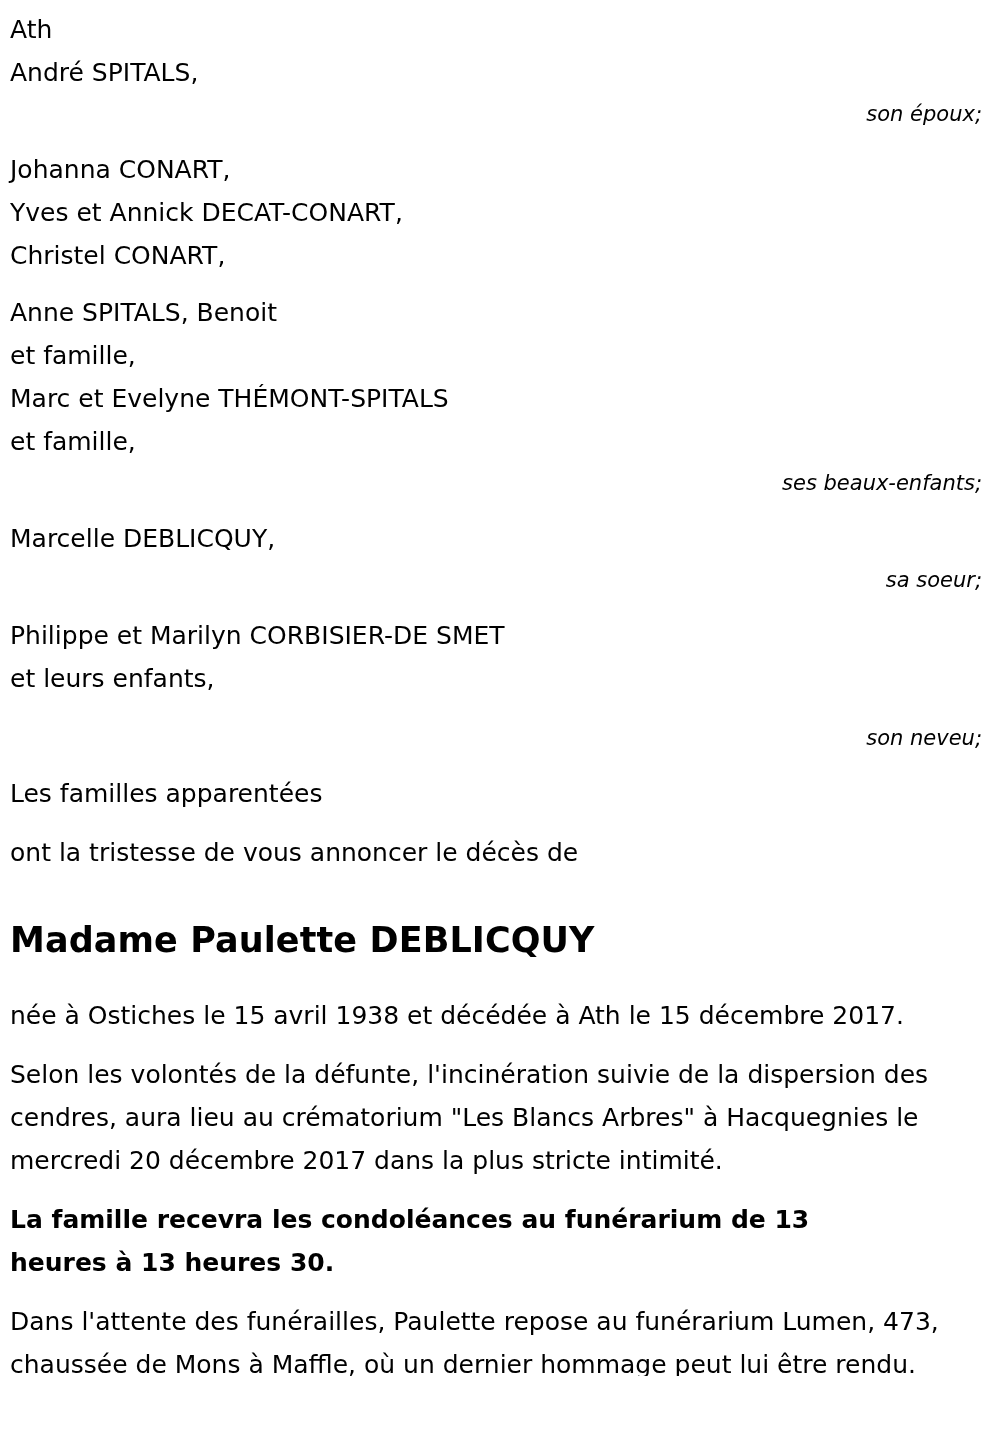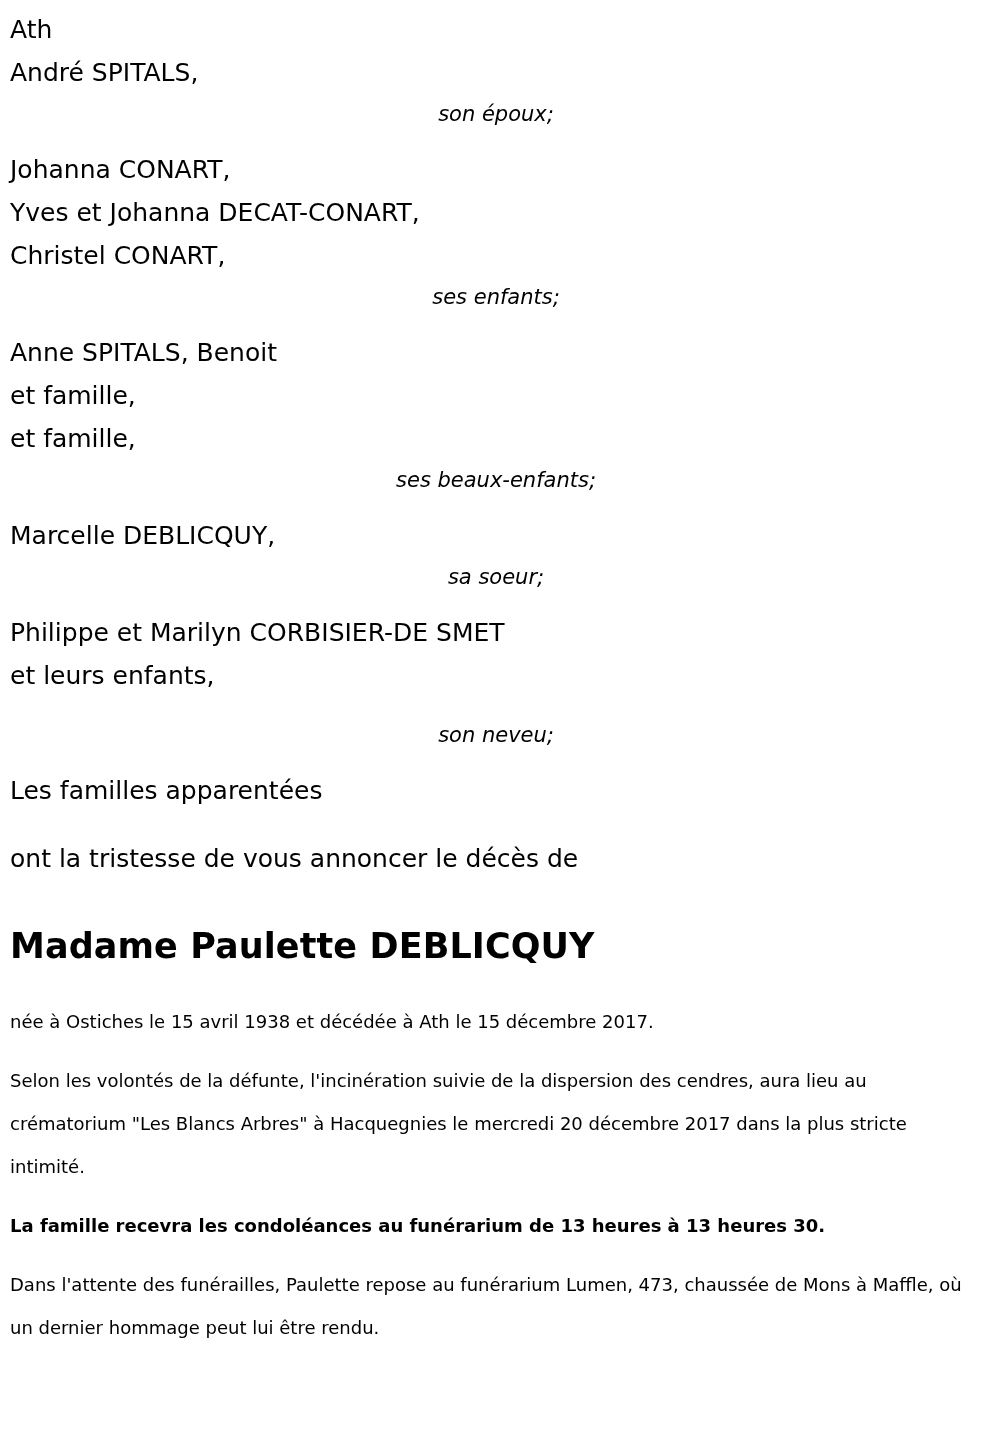--- a/index.html
+++ b/index.html
@@ -33,52 +33,52 @@
   .rel-group.tight {
     margin-bottom: 0;
   }
   .name-line {
     font-size: 25px;
     line-height: 43px;
     white-space: pre;
   }
   .rel-label {
     display: block;
-    text-align: center;
+    text-align: right;
     font-style: italic;
     font-size: 21px;
     line-height: 40px;
     padding-right: 8px;
     white-space: pre;
   }
   .rel-label.pad-top {
     margin-top: 18px;
   }
 
   .announce {
     font-size: 25px;
     line-height: 43px;
-    margin-top: 25px;
+    margin-top: 16px;
     white-space: pre;
   }
 
   .deceased-name {
     font-size: 35px;
     font-weight: bold;
     line-height: 48px;
     margin-top: 42px;
     letter-spacing: 0.1px;
     white-space: pre;
   }
 
   .body-block {
     margin-top: 30px;
   }
   .para {
-    font-size: 18px;
+    font-size: 25px;
     line-height: 43px;
     margin: 16px 0 14px 0;
     max-width: 960px;
   }
   .para:last-child {
     margin-bottom: 0;
   }
   .para.short {
     max-width: 980px;
   }
@@ -98,28 +98,28 @@
       <div class="name-line">Ath</div>
     </div>
 
     <div class="rel-group">
       <div class="name-line">André SPITALS,</div>
       <span class="rel-label">son époux;</span>
     </div>
 
     <div class="rel-group">
       <div class="name-line">Johanna CONART,</div>
-      <div class="name-line">Yves et Johanna DECAT-CONART,</div>
+      <div class="name-line">Yves et Annick DECAT-CONART,</div>
       <div class="name-line">Christel CONART,</div>
-      <span class="rel-label">ses enfants;</span>
     </div>
 
     <div class="rel-group">
       <div class="name-line">Anne SPITALS, Benoit</div>
       <div class="name-line">et famille,</div>
+      <div class="name-line">Marc et Evelyne THÉMONT-SPITALS</div>
       <div class="name-line">et famille,</div>
       <span class="rel-label">ses beaux-enfants;</span>
     </div>
 
     <div class="rel-group">
       <div class="name-line">Marcelle DEBLICQUY,</div>
       <span class="rel-label">sa soeur;</span>
     </div>
 
     <div class="rel-group">

